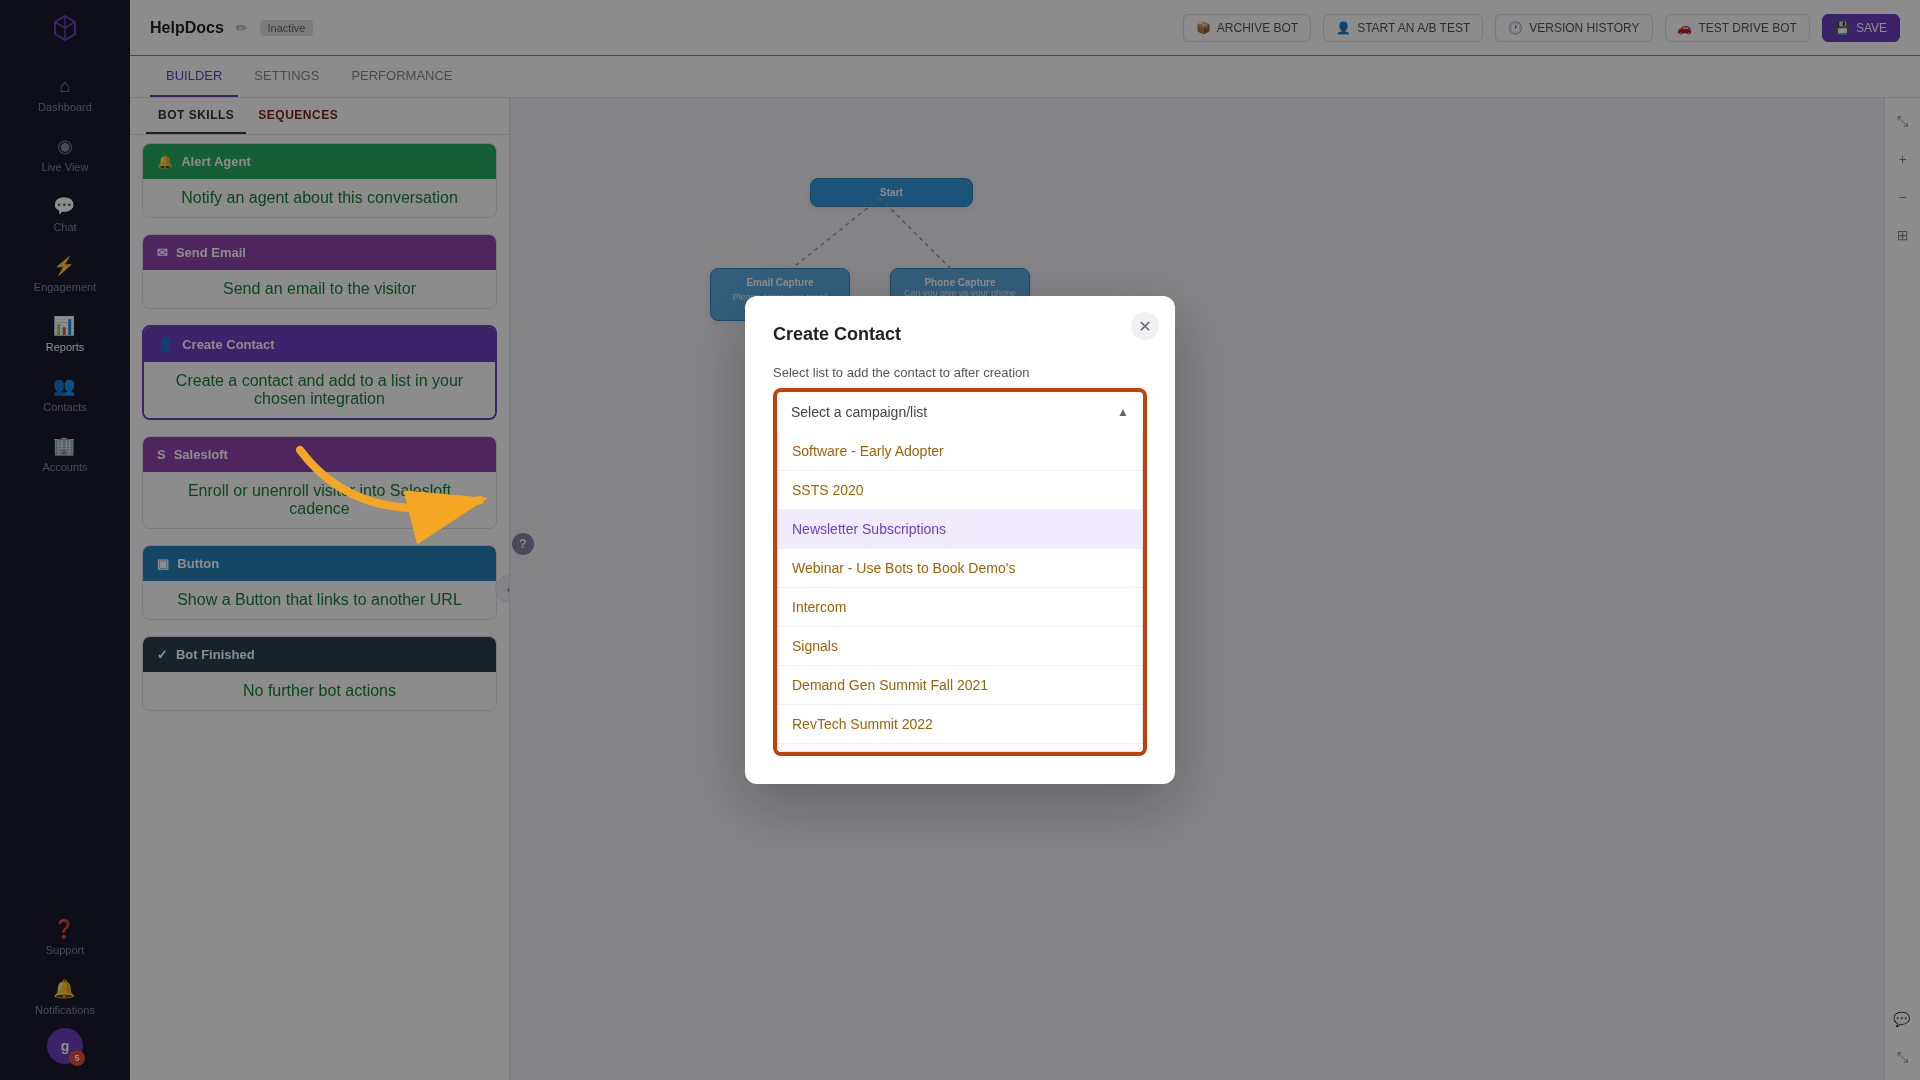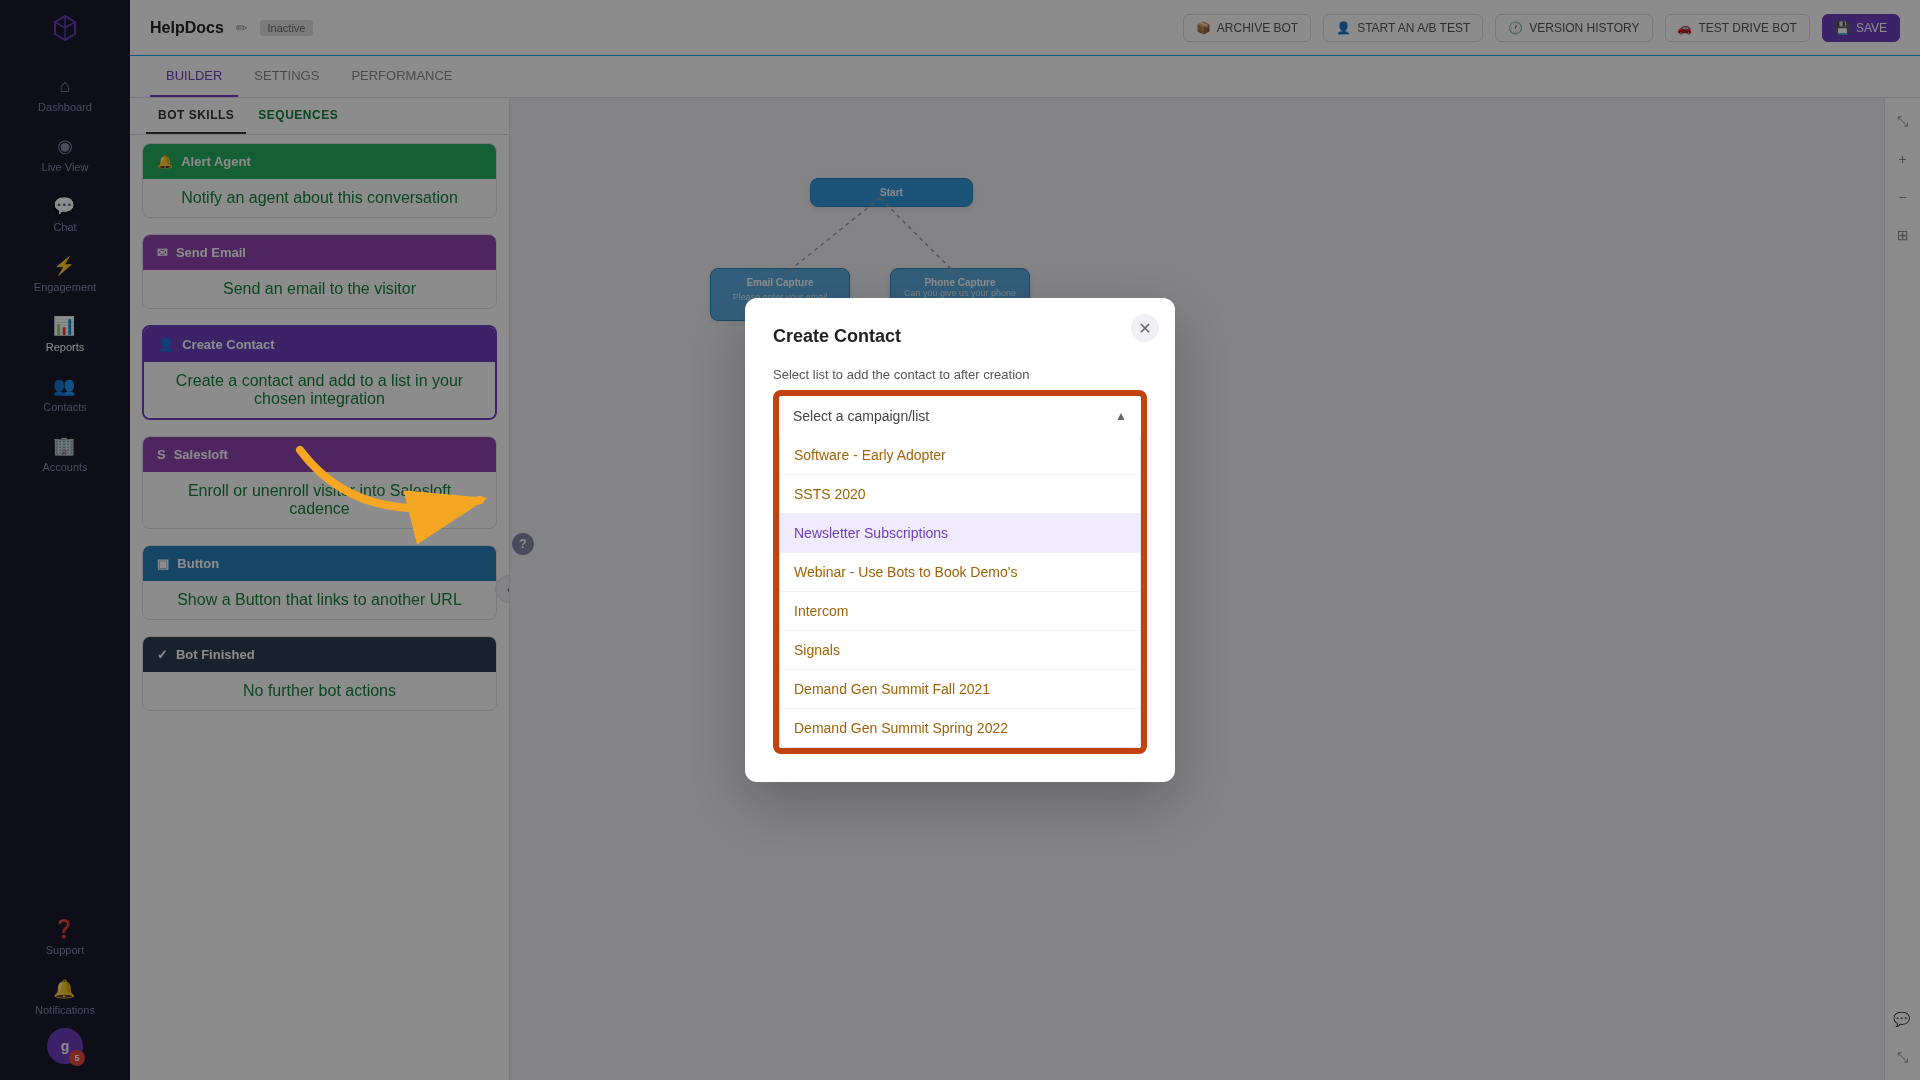--- a/index.html
+++ b/index.html
@@ -136,21 +136,21 @@
       overflow-y: auto;
     }
     .panel-tabs {
       display: flex;
       border-bottom: 1px solid #e0e0e6;
       padding: 0 16px;
     }
     .panel-tab {
       padding: 10px 12px;
       font-size: 12px; font-weight: 600;
-      color: #15803d; cursor: pointer;
+      color: #7f1d1d; cursor: pointer;
       border-bottom: 2px solid transparent;
       letter-spacing: 0.5px;
     }
     .panel-tab.active { color: #333; border-bottom-color: #333; }
     .skill-card {
       margin: 8px 12px;
       border-radius: 8px;
       overflow: hidden;
       border: 1px solid #e0e0e6;
     }
@@ -250,21 +250,21 @@
       background: #f0f0f5;
     }
     .modal-title {
       font-size: 18px; font-weight: 700; color: #222;
       margin-bottom: 20px;
     }
     .modal-label {
       font-size: 13px; color: #555; margin-bottom: 8px;
     }
     .select-wrapper {
-      border: 6px solid #c2410c;
+      border: 4px solid #c2410c;
       border-radius: 8px;
       overflow: visible;
       position: relative;
       margin-bottom: 0;
     }
     .select-field {
       width: 100%;
       padding: 12px 14px;
       font-size: 14px;
       color: #444;
@@ -537,20 +537,21 @@
         <span class="chevron">▲</span>
       </div>
       <div class="dropdown-list">
         <div class="dropdown-item">Software - Early Adopter</div>
         <div class="dropdown-item">SSTS 2020</div>
         <div class="dropdown-item highlighted">Newsletter Subscriptions</div>
         <div class="dropdown-item">Webinar - Use Bots to Book Demo's</div>
         <div class="dropdown-item">Intercom</div>
         <div class="dropdown-item">Signals</div>
         <div class="dropdown-item">Demand Gen Summit Fall 2021</div>
+        <div class="dropdown-item">RevTech Summit 2022</div>
         <div class="dropdown-item">Demand Gen Summit Spring 2022</div>
 
       </div>
     </div>
   </div>
 </div>
 
 <div class="help-icon">?</div>
 
 </body></html>

